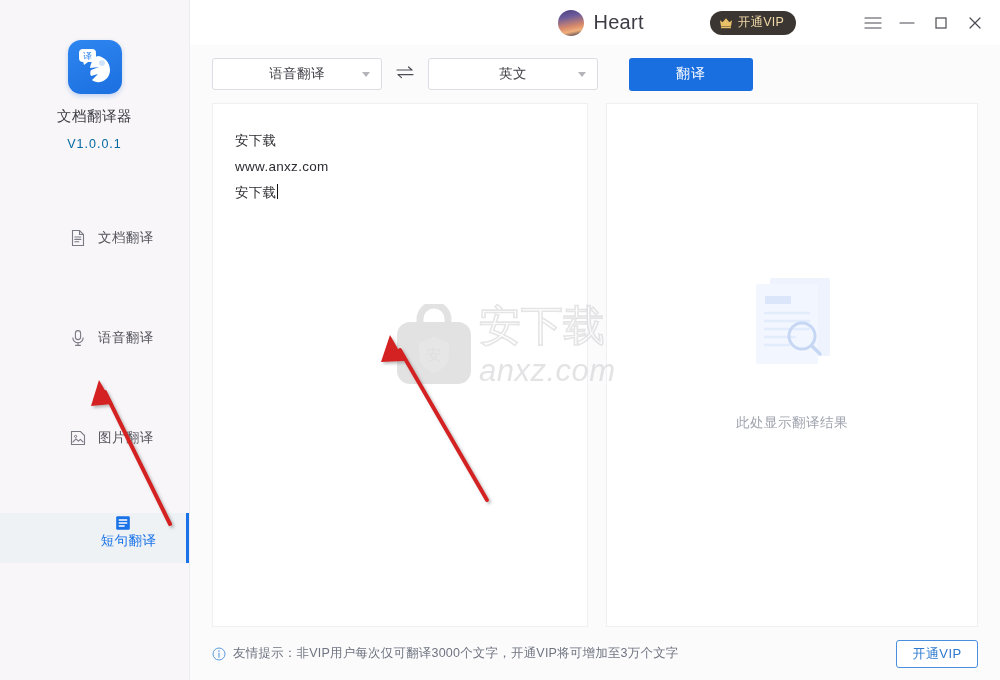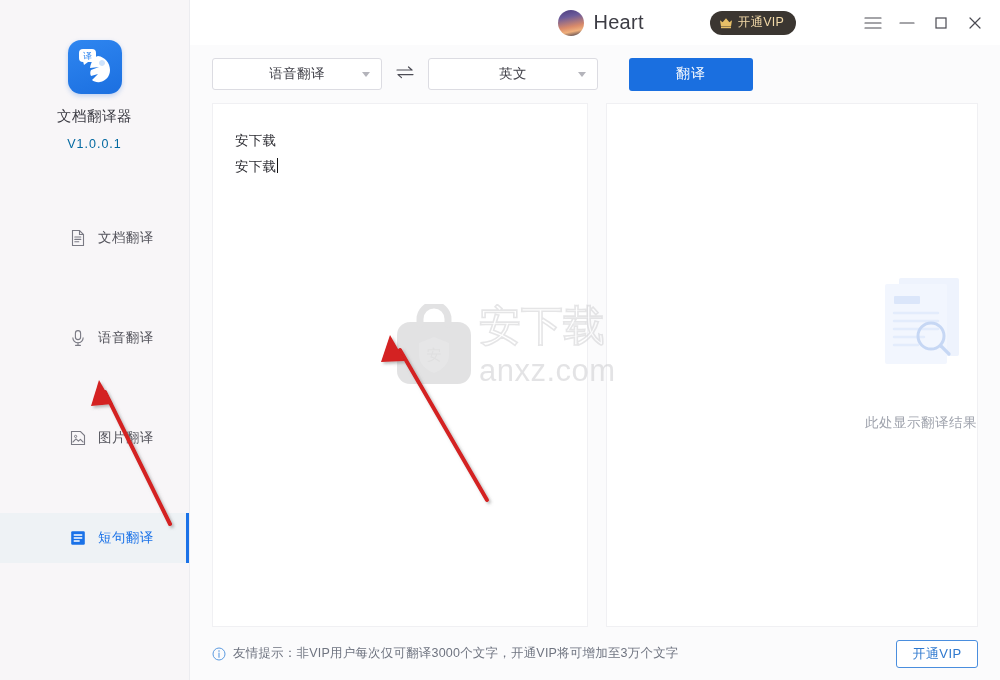--- a/index.html
+++ b/index.html
@@ -56,21 +56,21 @@
     padding-left: 68px;
     cursor: pointer;
   }
   .nav-item .ico {
     width: 19px; height: 19px;
     margin-right: 11px;
     display: flex; align-items: center; justify-content: center;
     flex: 0 0 19px;
   }
   .nav-label { font-size: 13.5px; color: #54545c; letter-spacing: .4px; }
-  .nav-item.active { background: #eef2f5; }
+  .nav-item.active { background: #eef2f5; flex-direction: column; }
   .nav-item.active .nav-label { color: #1a72e8; }
   .nav-item.active::after {
     content: "";
     position: absolute;
     right: 0; top: 0;
     width: 3px; height: 100%;
     background: #1a72e8;
   }
   .nav-spacer { height: 50px; }
 
@@ -188,21 +188,21 @@
     position: relative;
   }
   .panel {
     background: #ffffff;
     border: 1px solid #f0f0f3;
     position: relative;
     overflow: hidden;
   }
   .panel-left { width: 376px; flex: 0 0 376px; }
   .panel-gap { width: 18px; flex: 0 0 18px; }
-  .panel-right { flex: 1; display: flex; align-items: center; justify-content: flex-end; }
+  .panel-right { flex: 1; display: flex; align-items: center; justify-content: center; }
 
   .editor {
     padding: 24px 22px;
     font-size: 13.5px;
     color: #2c2c32;
     line-height: 26px;
     letter-spacing: .3px;
   }
   .editor .line { position: relative; white-space: pre; }
   .caret-bar {
@@ -259,20 +259,21 @@
     flex: 0 0 82px;
     margin-right: 4px;
   }
   .wm-txt { position: relative; }
   .wm-dom {
     font-size: 31px;
     color: #c9c9cc;
     letter-spacing: .5px;
     line-height: 30px;
     margin-top: 2px;
+    font-style: italic;
   }
 
   
   .arrow-layer {
     position: absolute;
     left: 0; top: 0;
     width: 1000px; height: 680px;
     pointer-events: none;
   }
 </style>
@@ -405,20 +406,21 @@
       </div>
       <div class="translate-btn">
         <span>翻译</span>
       </div>
     </div>
 
     <div class="panels">
       <div class="panel panel-left">
         <div class="editor">
           <div class="line">安下载</div>
+          <div class="line">www.anxz.com</div>
           <div class="line"><span>安下载</span><span class="caret-bar"></span></div>
         </div>
       </div>
       <div class="panel-gap"></div>
       <div class="panel panel-right">
         <div class="placeholder-wrap">
           <span>
             <svg width="104" height="112" viewBox="0 0 104 112">
               <rect x="30" y="6" width="60" height="78" rx="2" fill="#eef3fd"></rect>
               <rect x="16" y="12" width="62" height="80" rx="2" fill="#f2f6fe"></rect>

